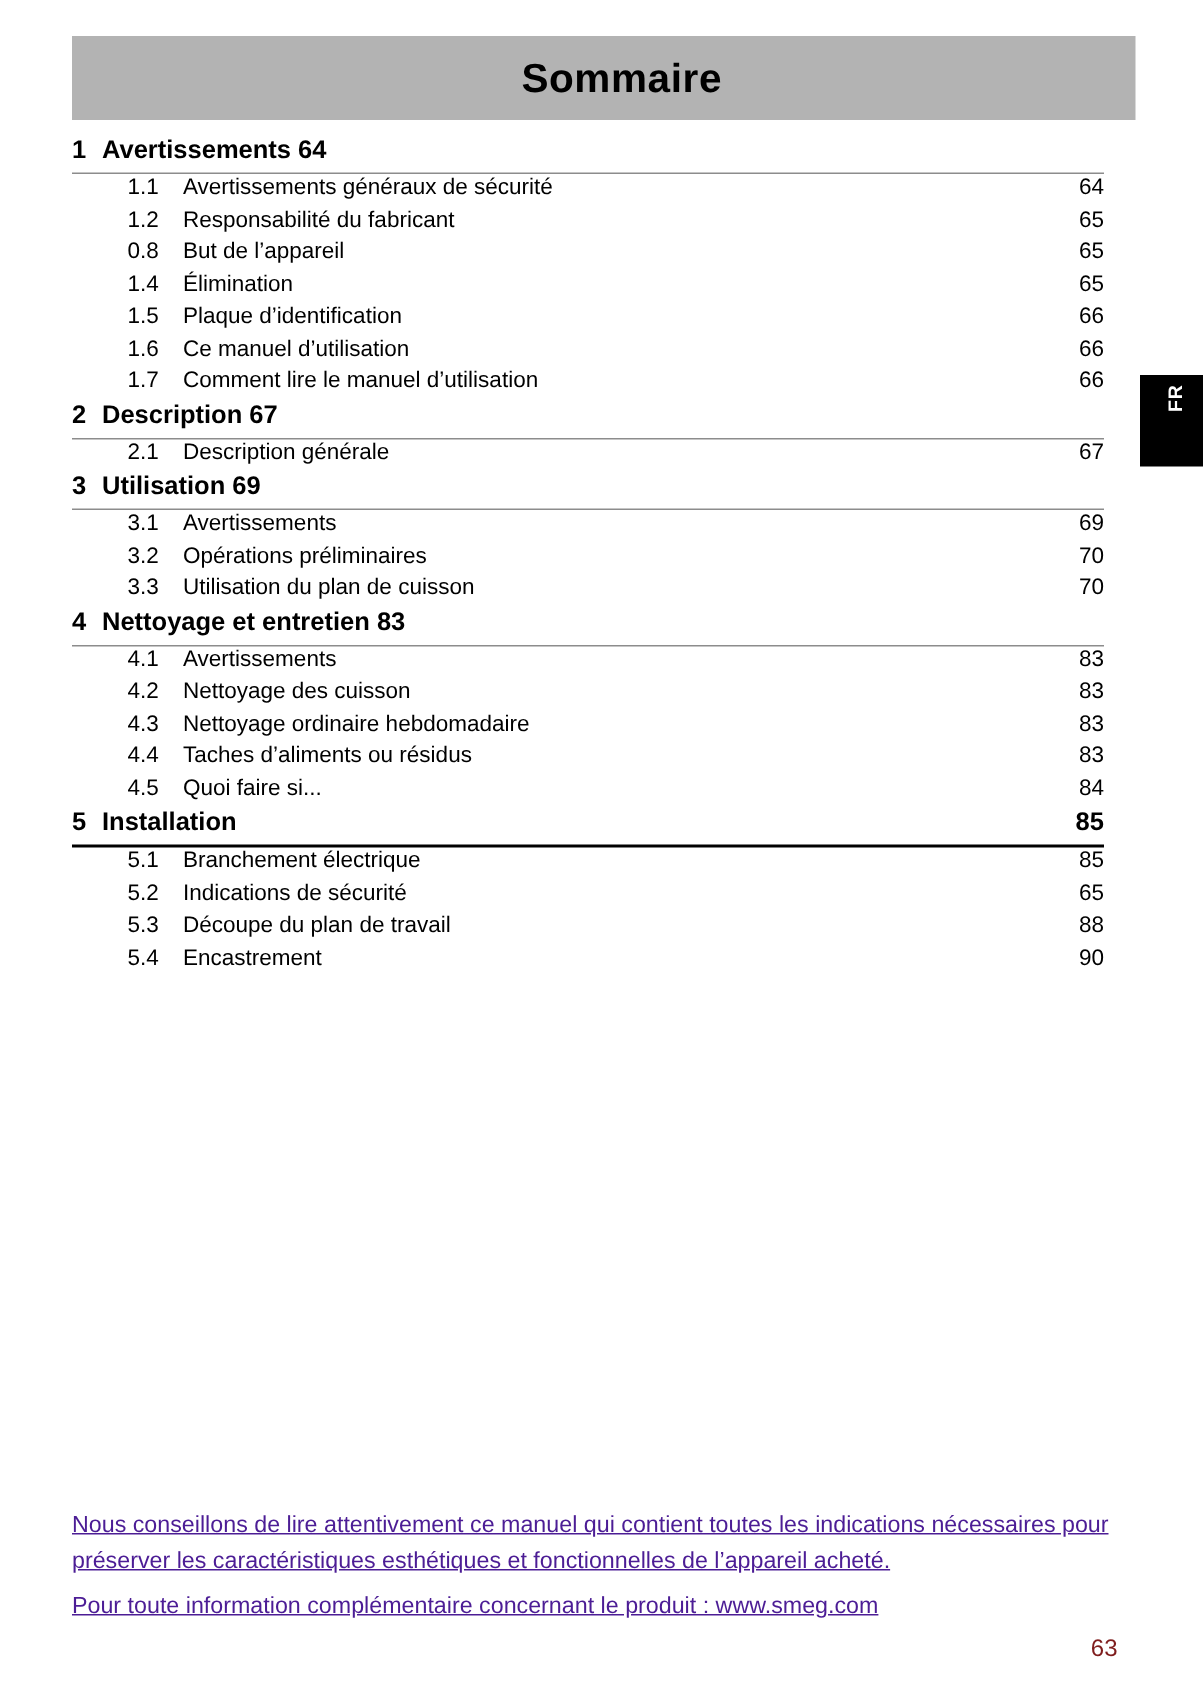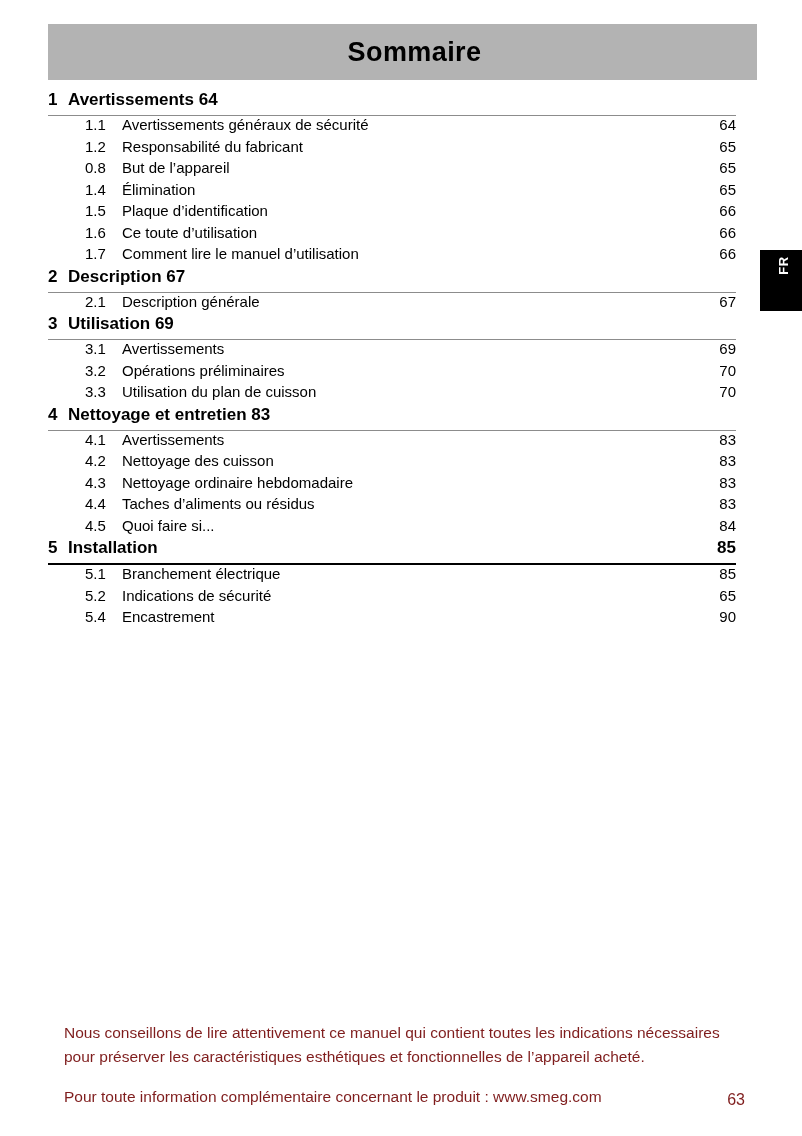--- a/index.html
+++ b/index.html
@@ -131,24 +131,25 @@
   }
 
   
   .footer {
     position: absolute;
     left: 48px;
     top: 1005px;
     width: 706px;
   }
   .footer p {
-    margin: 16px;
+    margin: 0;
     font-size: 15.5px;
     line-height: 24px;
-    color: #7f1d1d;
+    color: #4c1d95;
+    text-decoration: underline;
   }
   .footer p.footer-second {
     margin-top: 6px;
   }
 
   .page-number {
     position: absolute;
     right: 57px;
     top: 1091px;
     font-size: 16px;
@@ -194,21 +195,21 @@
         <span class="sub-title">Élimination</span>
         <span class="sub-page">65</span>
       </div>
       <div class="sub-row">
         <span class="sub-num">1.5</span>
         <span class="sub-title">Plaque d’identification</span>
         <span class="sub-page">66</span>
       </div>
       <div class="sub-row">
         <span class="sub-num">1.6</span>
-        <span class="sub-title">Ce toute d’utilisation</span>
+        <span class="sub-title">Ce manuel d’utilisation</span>
         <span class="sub-page">66</span>
       </div>
       <div class="sub-row">
         <span class="sub-num">1.7</span>
         <span class="sub-title">Comment lire le manuel d’utilisation</span>
         <span class="sub-page">66</span>
       </div>
     </div>
     <div class="toc-section">
       <div class="sec-head">
@@ -288,20 +289,25 @@
       <div class="rule rule-dark"></div>
       <div class="sub-row">
         <span class="sub-num">5.1</span>
         <span class="sub-title">Branchement électrique</span>
         <span class="sub-page">85</span>
       </div>
       <div class="sub-row">
         <span class="sub-num">5.2</span>
         <span class="sub-title">Indications de sécurité</span>
         <span class="sub-page">65</span>
+      </div>
+      <div class="sub-row">
+        <span class="sub-num">5.3</span>
+        <span class="sub-title">Découpe du plan de travail</span>
+        <span class="sub-page">88</span>
       </div>
       <div class="sub-row">
         <span class="sub-num">5.4</span>
         <span class="sub-title">Encastrement</span>
         <span class="sub-page">90</span>
       </div>
     </div>
   </div>
 
 <div class="footer">

